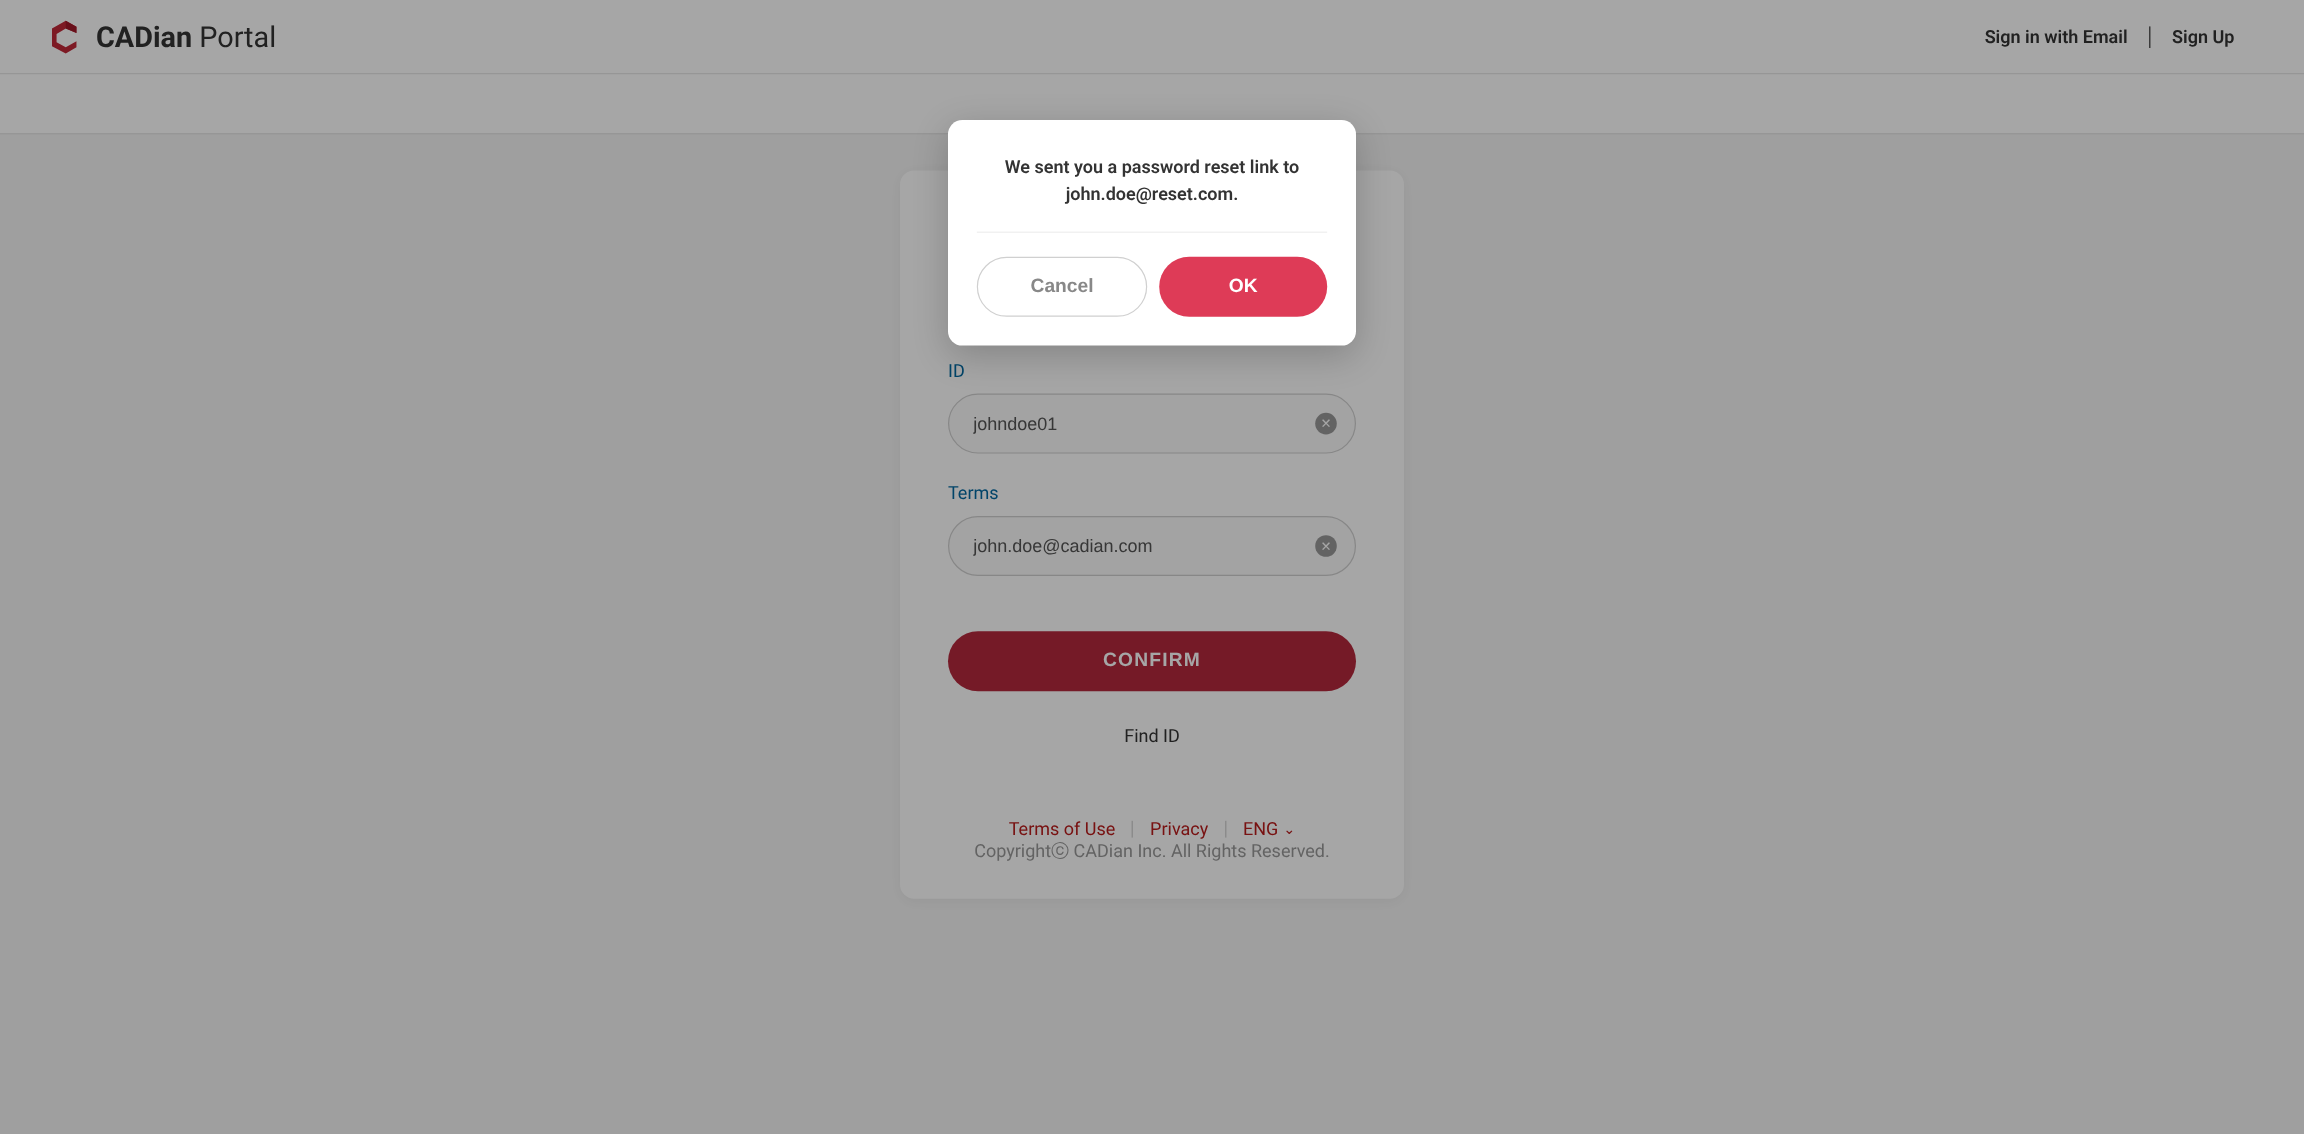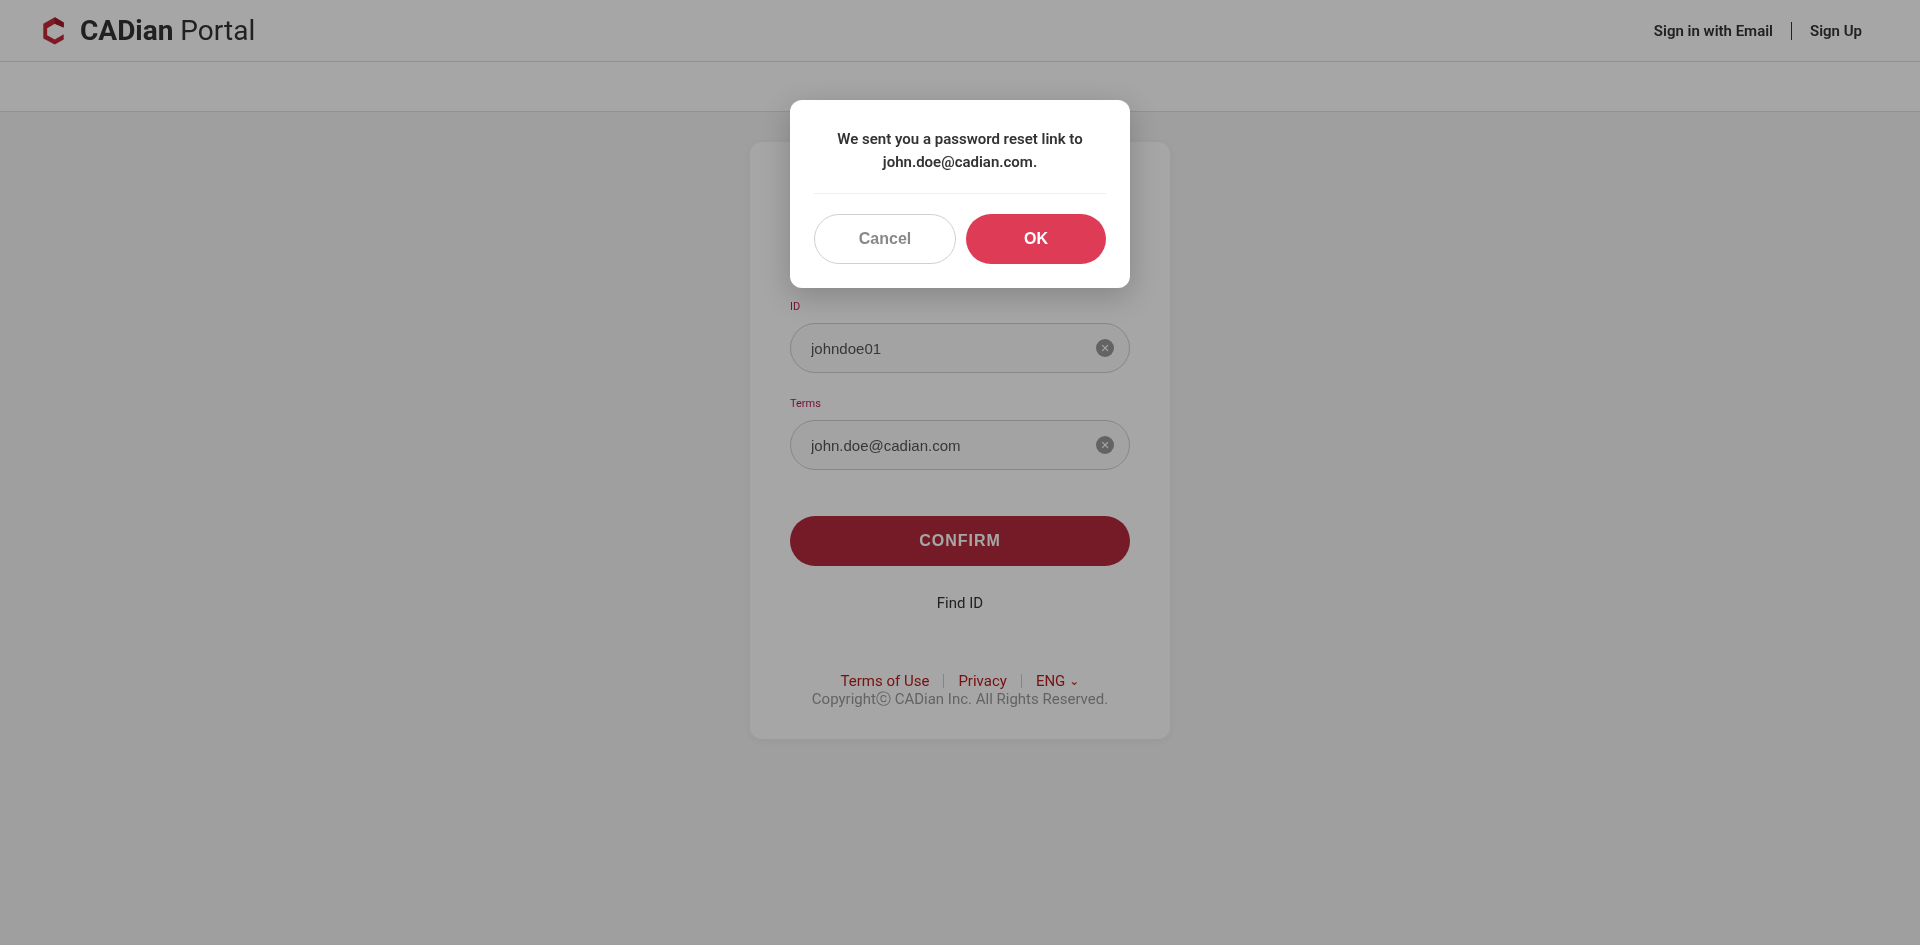--- a/index.html
+++ b/index.html
@@ -32,21 +32,21 @@
       align-items: center;
       gap: 10px;
     }
     
     .logo-icon {
       width: 30px;
       height: 30px;
     }
     
     .logo-text {
-      font-size: 28px;
+      font-size: 24px;
       color: #333;
     }
     
     .logo-text .bold {
       font-weight: 700;
     }
     
     .logo-text .light {
       font-weight: 400;
     }
@@ -89,22 +89,22 @@
       border-radius: 12px;
       padding: 38px 40px 30px 40px;
       box-shadow: 0 2px 12px rgba(0,0,0,0.05);
     }
     
     .card-title-section {
       height: 120px;
     }
     
     .form-label {
-      font-size: 11px;
-      color: #be185d;
+      font-size: 15px;
+      color: #0369a1;
       margin-bottom: 10px;
       display: block;
     }
     
     .input-wrapper {
       position: relative;
       margin-bottom: 24px;
     }
     
     .input-field {
@@ -312,20 +312,20 @@
       </span>
     </div>
     
     <div class="copyright">Copyrightⓒ CADian Inc. All Rights Reserved.</div>
   </div>
 </div>
 
 <div class="overlay">
   <div class="modal">
     <div class="modal-message">
-      <span>We sent you a password reset link to </span><span>john.doe@cadian.com.</span>
+      <span>We sent you a password reset link to </span><span>john.doe@reset.com.</span>
     </div>
     <div class="modal-buttons">
       <button class="modal-btn modal-btn-cancel">Cancel</button>
       <button class="modal-btn modal-btn-ok">OK</button>
     </div>
   </div>
 </div>
 
 </body></html>

